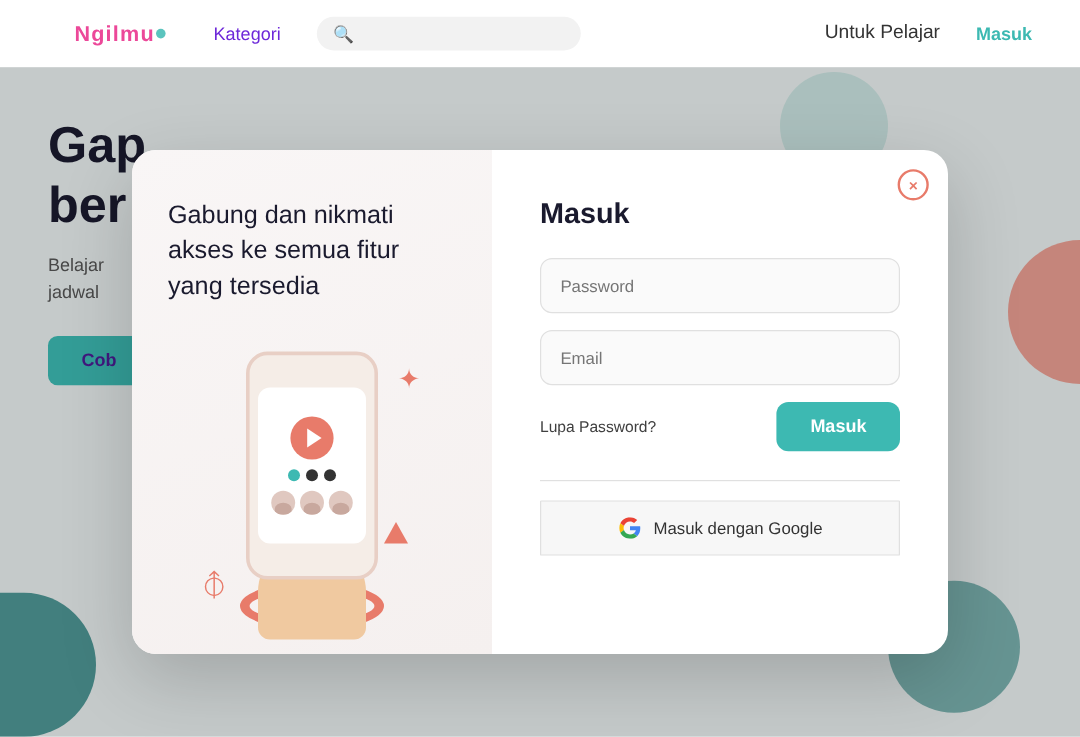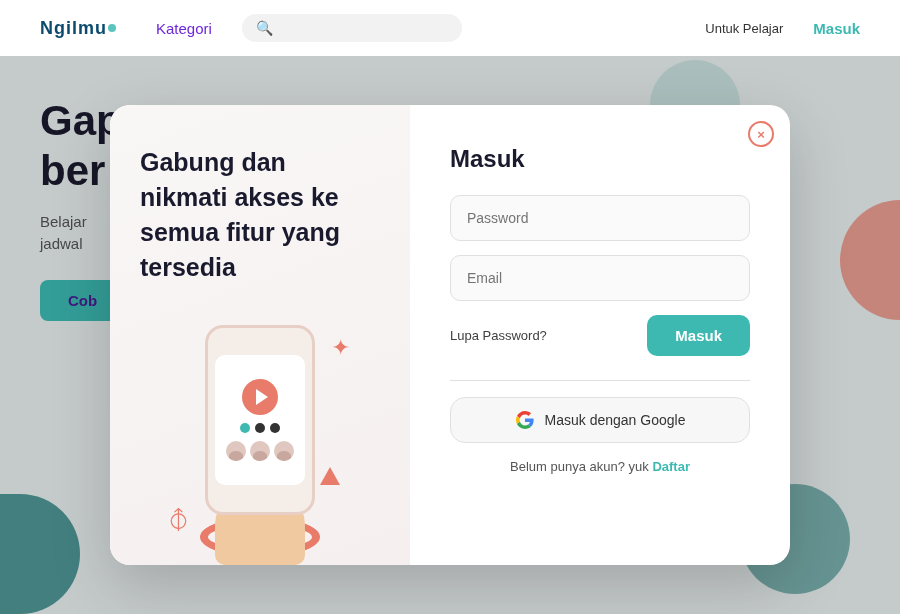--- a/index.html
+++ b/index.html
@@ -68,22 +68,23 @@
       padding: 0 40px;
       gap: 30px;
       z-index: 1;
     }
 
     .nav-logo {
       display: flex;
       align-items: center;
       font-weight: 700;
       font-size: 18px;
-      color: #0c4a6e;
+      color: #ec4899;
       letter-spacing: 1px;
+      margin-left: 22px;
     }
     .nav-logo-dot {
       width: 8px;
       height: 8px;
       border-radius: 50%;
       background: #5bc4be;
       margin-left: 1px;
       display: inline-block;
     }
 
@@ -118,21 +119,21 @@
     }
 
     .nav-right {
       margin-left: auto;
       display: flex;
       align-items: center;
       gap: 30px;
     }
 
     .nav-untuk-pelajar {
-      font-size: 13px;
+      font-size: 16px;
       color: #333;
       font-weight: 500;
     }
 
     .nav-masuk {
       font-size: 15px;
       color: #3db9b2;
       font-weight: 600;
     }
 
@@ -207,22 +208,22 @@
       background: linear-gradient(160deg, #f9f6f6 0%, #f5f0ef 100%);
       padding: 40px 30px 0 30px;
       display: flex;
       flex-direction: column;
       align-items: flex-start;
       position: relative;
       overflow: hidden;
     }
 
     .modal-left-title {
-      font-size: 25px;
-      font-weight: 700;
+      font-size: 21px;
+      font-weight: 400;
       color: #1a1a2e;
       line-height: 1.4;
       z-index: 2;
     }
 
     
     .phone-illustration {
       margin-top: 20px;
       width: 220px;
       height: 260px;
@@ -445,21 +446,21 @@
       margin: 4px 0 16px 0;
     }
 
     .google-btn {
       width: 100%;
       display: flex;
       align-items: center;
       justify-content: center;
       gap: 10px;
       border: 1.5px solid #e0e0e0;
-      border-radius: 15px;
+      border-radius: 1px;
       padding: 12px 16px;
       background: #f7f7f7;
       cursor: pointer;
       font-size: 14px;
       color: #333;
       font-weight: 500;
       margin-bottom: 16px;
     }
 
     .google-icon {
@@ -579,19 +580,16 @@
             <path fill="#EA4335" d="M24 9.5c3.54 0 6.71 1.22 9.21 3.6l6.85-6.85C35.9 2.38 30.47 0 24 0 14.62 0 6.51 5.38 2.56 13.22l7.98 6.19C12.43 13.72 17.74 9.5 24 9.5z"></path>
             <path fill="#4285F4" d="M46.98 24.55c0-1.57-.15-3.09-.38-4.55H24v9.02h12.94c-.58 2.96-2.26 5.48-4.78 7.18l7.73 6c4.51-4.18 7.09-10.36 7.09-17.65z"></path>
             <path fill="#FBBC05" d="M10.53 28.59c-.48-1.45-.76-2.99-.76-4.59s.27-3.14.76-4.59l-7.98-6.19C.92 16.46 0 20.12 0 24c0 3.88.92 7.54 2.56 10.78l7.97-6.19z"></path>
             <path fill="#34A853" d="M24 48c6.48 0 11.93-2.13 15.89-5.81l-7.73-6c-2.18 1.48-4.97 2.31-8.16 2.31-6.26 0-11.57-4.22-13.47-9.91l-7.98 6.19C6.51 42.62 14.62 48 24 48z"></path>
             <path fill="none" d="M0 0h48v48H0z"></path>
           </svg>
         </span>
         <span>Masuk dengan Google</span>
       </button>
 
-      <div class="register-text">
-        <span>Belum punya akun? yuk </span><a href="#" class="register-link">Daftar</a>
-      </div>
     </div>
 
   </div>
 </div>
 
 </body></html>

